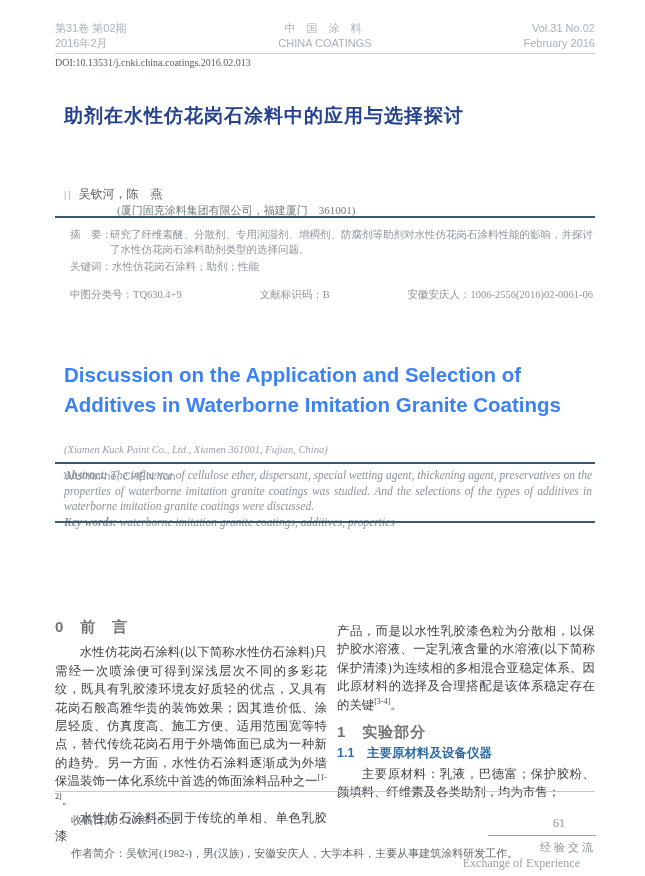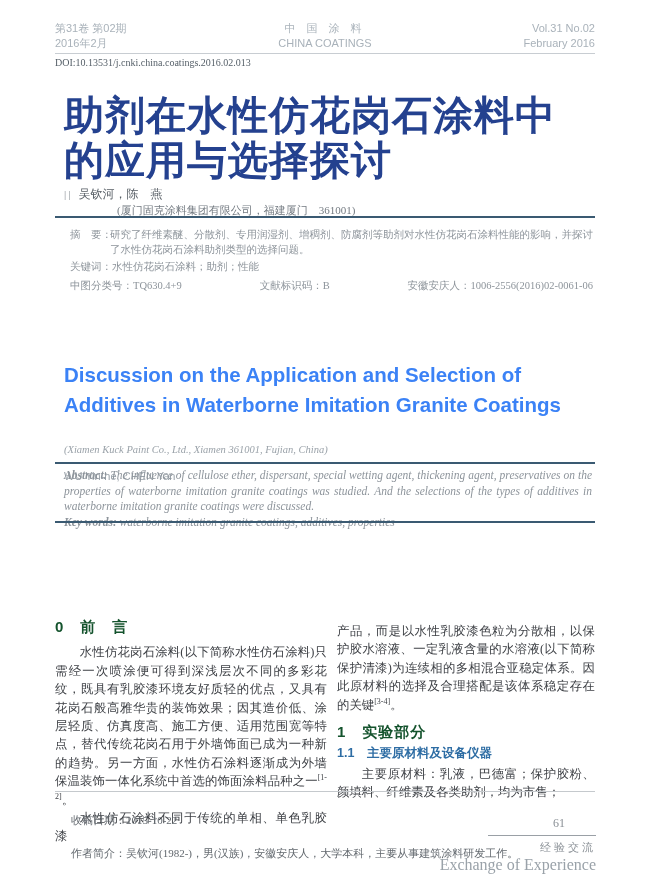--- a/index.html
+++ b/index.html
@@ -17,59 +17,59 @@
   .hdr-col.center { text-align:center; }
   .hdr-col.center .zh { letter-spacing:4px; }
   .hdr-col.right { text-align:right; }
   .hdr-rule { position:absolute; top:53px; left:55px; right:50px; height:1px; background:#c8cdd2; }
   .doi { position:absolute; top:57px; left:55px; font-size:10px; color:#555f68; }
 
   
   .title-zh {
     position:absolute; top:93px; left:64px; width:508px; margin:0;
     font-family:"Liberation Sans", sans-serif; font-weight:bold;
-    font-size:40px; line-height:45px; letter-spacing:1px; color:#24418f;
+    font-size:19px; line-height:45px; letter-spacing:1px; color:#24418f;
   }
   .authors-zh { position:absolute; top:186px; left:64px; font-size:12px; color:#575e65; }
   .authors-zh .marker { color:#8a9096; letter-spacing:2px; margin-right:6px; font-size:11px; }
   .affil-zh { position:absolute; top:203px; left:78px; font-size:11px; color:#747b82;margin-left:39px; }
 
   .rule { position:absolute; left:55px; right:50px; height:2px; background:#3a5a72; }
   .rule-1 { top:216px; }
   .rule-2 { top:462px; }
   .rule-3 { top:521px; }
 
   
   .abs-zh { position:absolute; top:227px; left:70px; right:52px; font-size:10.5px; line-height:15px; color:#8d949b; }
   .abs-zh p { margin:0; }
   .hang { position:relative; padding-left:40px; text-align:justify; }
   .hang .lbl { position:absolute; left:0; top:0; }
   .kw { margin-top:2px !important; }
-  .meta-row { display:flex; justify-content:space-between; margin-top:4px; }
+  .meta-row { display:flex; justify-content:space-between; margin-top:13px; }
 
   
   .title-en {
     position:absolute; top:360px; left:64px; width:532px; margin:0;
     font-family:"Liberation Sans", sans-serif; font-weight:bold;
     font-size:20.5px; line-height:30px; color:#3b82f6;
   }
   .authors-en { position:absolute; top:428px; left:64px; font-size:11px; color:#9aa2a9; font-family:"Liberation Sans", sans-serif;margin-top:42px; }
   .affil-en { position:absolute; top:444px; left:64px; font-size:10.5px; font-style:italic; color:#9aa2a9; }
 
   .abs-en { position:absolute; top:468px; left:64px; right:53px; font-size:11.5px; line-height:15.5px; color:#8d949b; text-align:justify; }
   .abs-en p { margin:0;font-style:italic; }
   .abs-en .b { font-weight:bold; }
 
   
   .col { position:absolute; font-size:12.4px; line-height:18.4px; color:#3c3f44; text-align:justify; }
   .col-left { top:618px; left:55px; width:272px; }
   .col-right { top:622px; left:337px; width:258px; }
   .sec {
     font-family:"Liberation Sans", sans-serif; font-weight:bold;
-    font-size:15px; color:#14532d; margin:0 0 7px 0; letter-spacing:1px;
+    font-size:15px; color:#737373; margin:0 0 7px 0; letter-spacing:1px;
   }
   .col-right .sec { margin-top:9px; margin-bottom:3px; }
   .subsec {
     font-family:"Liberation Sans", sans-serif; font-weight:bold;
     font-size:12.5px; color:#2e6da4; margin:0 0 2px 0;
   }
   .para { margin:0; text-indent:2em; }
   .cont { margin:0; }
   sup.ref { font-size:8px; line-height:0; }
 
@@ -78,21 +78,21 @@
     position:absolute; top:791px; left:55px; right:50px;
     border-top:1px solid #c5c9cd; padding-top:4px;
     font-size:11px; line-height:16.5px; color:#62686e;
   }
   .footnote p { margin:16px; }
 
   
   .pageno { position:absolute; top:816px; right:80px; font-size:12px; color:#8a9096; }
   .footer-line { position:absolute; top:835px; left:488px; right:49px; height:1px; background:#9aa0a6; }
   .footer-zh { position:absolute; top:840px; right:49px; font-size:11px; letter-spacing:3px; color:#8a9096; }
-  .footer-en { position:absolute; top:856px; right:49px; font-size:16px; color:#9aa2a9; }
+  .footer-en { position:absolute; top:856px; right:65px; font-size:12px; color:#9aa2a9; }
 </style>
 </head>
 <body>
 
 <div class="page">
 
   <div class="hdr">
     <div class="hdr-col left">
       <div>第31卷 第02期</div>
       <div>2016年2月</div>

